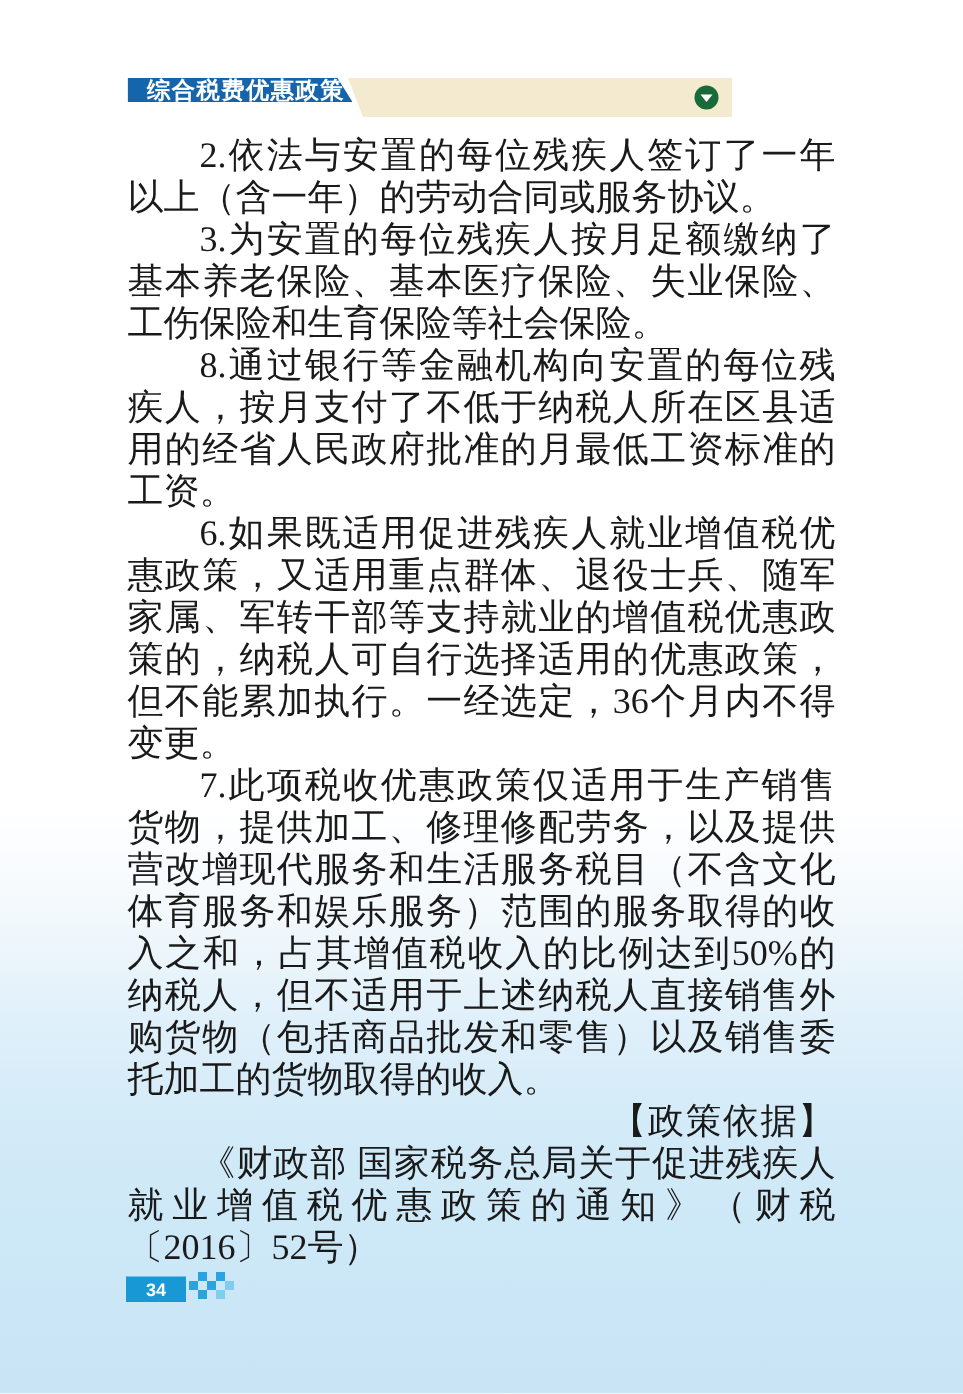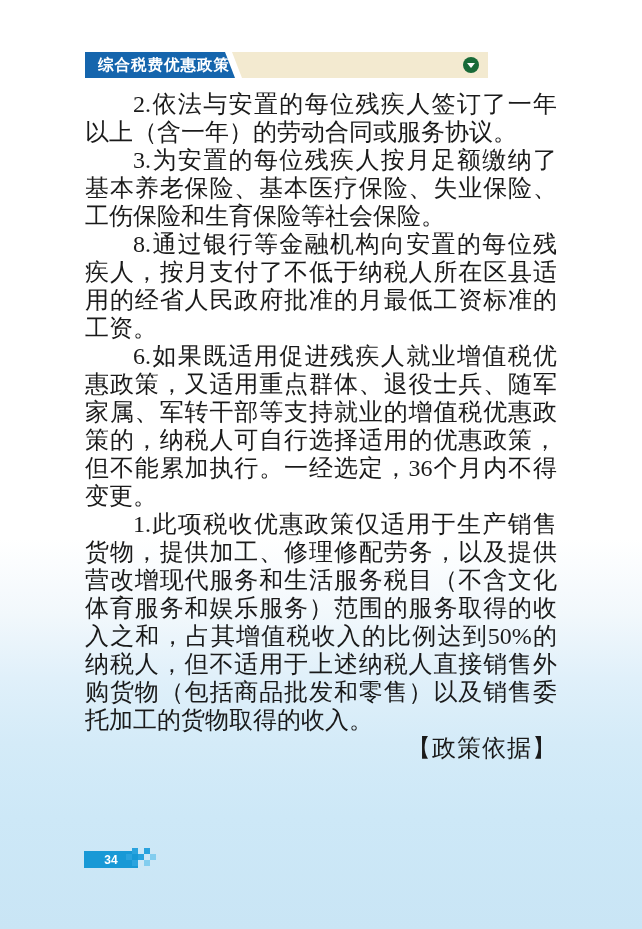--- a/index.html
+++ b/index.html
@@ -13,21 +13,21 @@
       #d4ebf8 80%, #cde8f7 88%, #c9e5f5 100%);
     font-family:"Liberation Serif","DejaVu Serif",serif;
   }
   
   .header{position:absolute;left:85px;top:52px;width:403px;height:26px;}
   .header-bar{
     position:absolute;left:147px;right:0;top:0;bottom:0;
     clip-path:polygon(0 0,100% 0,100% 100%,10px 100%);
   }
   .header-tab{
-    position:absolute;left:0;top:0;width:150px;height:26px;
+    position:absolute;left:0;top:0;width:150px;height:16px;
     clip-path:polygon(0 0,140px 0,150px 100%,0 100%);
     display:flex;align-items:center;
     padding-left:13px;box-sizing:border-box;
     color:#ffffff;font-family:"Liberation Sans","DejaVu Sans",sans-serif;
     font-weight:bold;font-size:15.5px;letter-spacing:1px;
   }
   .header-badge{
     position:absolute;right:9px;top:5px;width:16px;height:16px;border-radius:50%;
     display:flex;align-items:center;justify-content:center;
   }
@@ -48,21 +48,21 @@
     text-align:justify;
     text-justify:inter-ideograph;
   }
   .textflow p.heading{
     font-weight:normal;
     text-align:right;
     letter-spacing:1px;
   }
   
   .page-badge{
-    position:absolute;left:84px;top:851px;width:54px;height:17px;
+    position:absolute;left:84px;top:851px;width:40px;height:17px;
     display:flex;align-items:center;justify-content:center;
     color:#ffffff;font-family:"Liberation Sans","DejaVu Sans",sans-serif;
     font-weight:bold;font-size:12px;
   }
   .deco{position:absolute;left:126px;top:848px;width:36px;height:18px;}
   .deco i{position:absolute;width:6px;height:6px;display:block;}
 </style>
 </head>
 <body>
 
@@ -76,22 +76,23 @@
     <div class="header-badge" id="header-badge" style="background: rgb(24, 106, 56);">
       <span class="tri"></span>
     </div>
   </div>
 
   <div class="textflow" id="textflow">
       <p>2.依法与安置的每位残疾人签订了一年以上（含一年）的劳动合同或服务协议。</p>
       <p>3.为安置的每位残疾人按月足额缴纳了基本养老保险、基本医疗保险、失业保险、工伤保险和生育保险等社会保险。</p>
       <p>8.通过银行等金融机构向安置的每位残疾人，按月支付了不低于纳税人所在区县适用的经省人民政府批准的月最低工资标准的工资。</p>
       <p>6.如果既适用促进残疾人就业增值税优惠政策，又适用重点群体、退役士兵、随军家属、军转干部等支持就业的增值税优惠政策的，纳税人可自行选择适用的优惠政策，但不能累加执行。一经选定，36个月内不得变更。</p>
-      <p>1.此项税收优惠政策仅适用于生产销售货物，提供加工、修理修配劳务，以及提供营改增现代服务和生活服务税目（不含文化体育服务和娱乐服务）范围的服务取得的收入之和，占其增值税收入的比例达到50%的纳税人，但不适用于上述纳税人直接销售外购货物（包括商品批发和零售）以及销售委托加工的货物取得的收入。</p>
+      <p>7.此项税收优惠政策仅适用于生产销售货物，提供加工、修理修配劳务，以及提供营改增现代服务和生活服务税目（不含文化体育服务和娱乐服务）范围的服务取得的收入之和，占其增值税收入的比例达到50%的纳税人，但不适用于上述纳税人直接销售外购货物（包括商品批发和零售）以及销售委托加工的货物取得的收入。</p>
       <p class="heading">【政策依据】</p>
+      <p>《财政部 国家税务总局关于促进残疾人就业增值税优惠政策的通知》（财税〔2016〕52号）</p>
     </div>
 
   <div class="page-badge" id="page-badge" style="background: rgb(24, 153, 214);">
     <span>34</span>
   </div>
   <div class="deco" id="deco">
       <i style="left: 6px; top: 0px; background: rgb(42, 163, 222);"></i>
       <i style="left: 18px; top: 0px; background: rgb(42, 163, 222);"></i>
       <i style="left: 0px; top: 6px; background: rgb(42, 163, 222);"></i>
       <i style="left: 12px; top: 6px; background: rgb(42, 163, 222);"></i>

